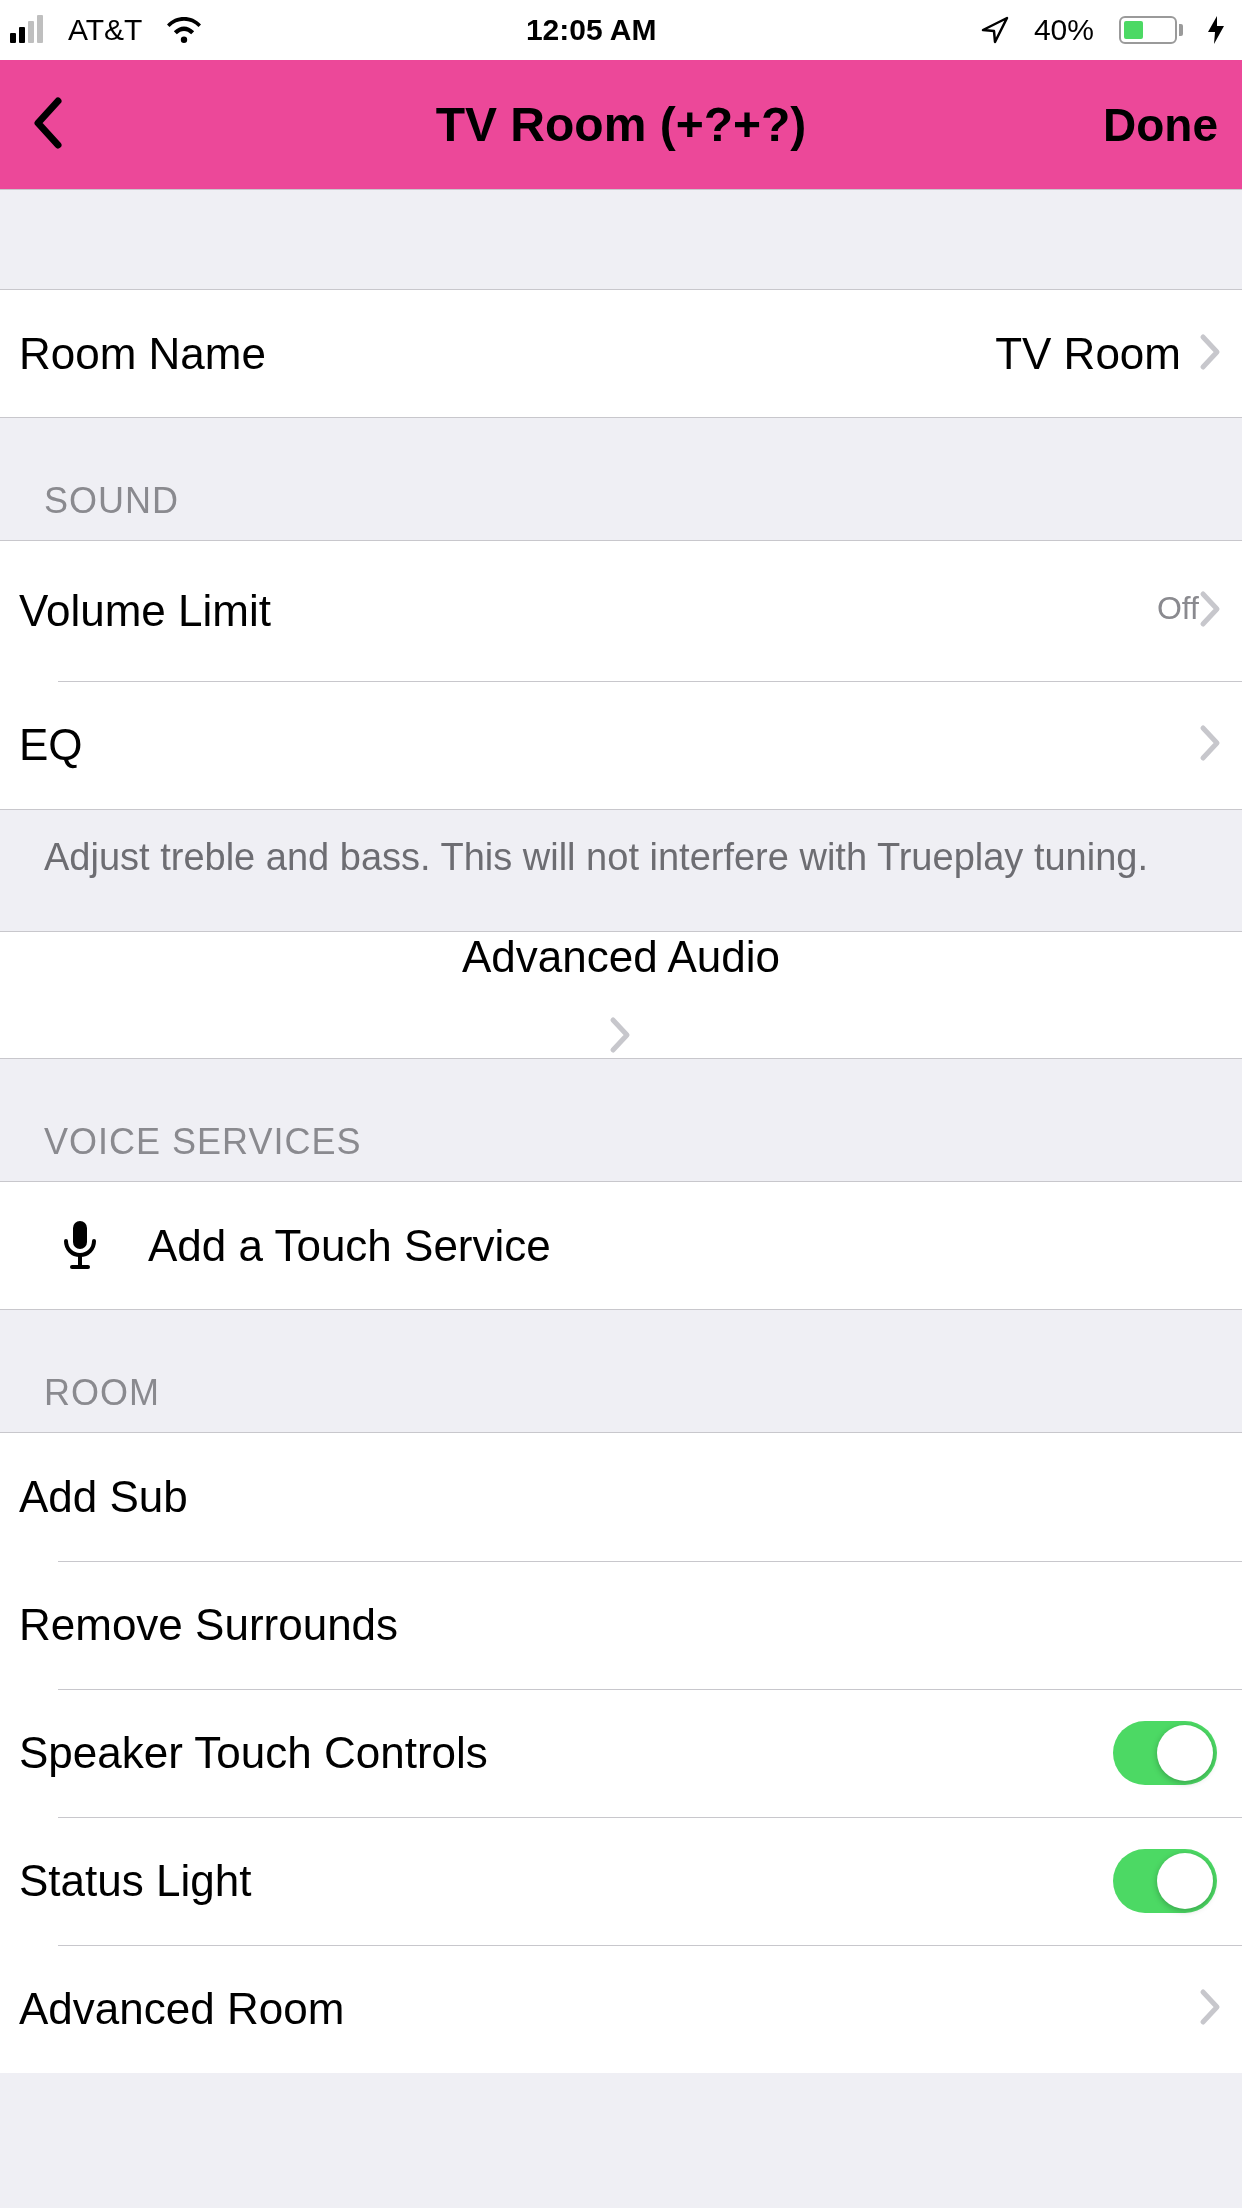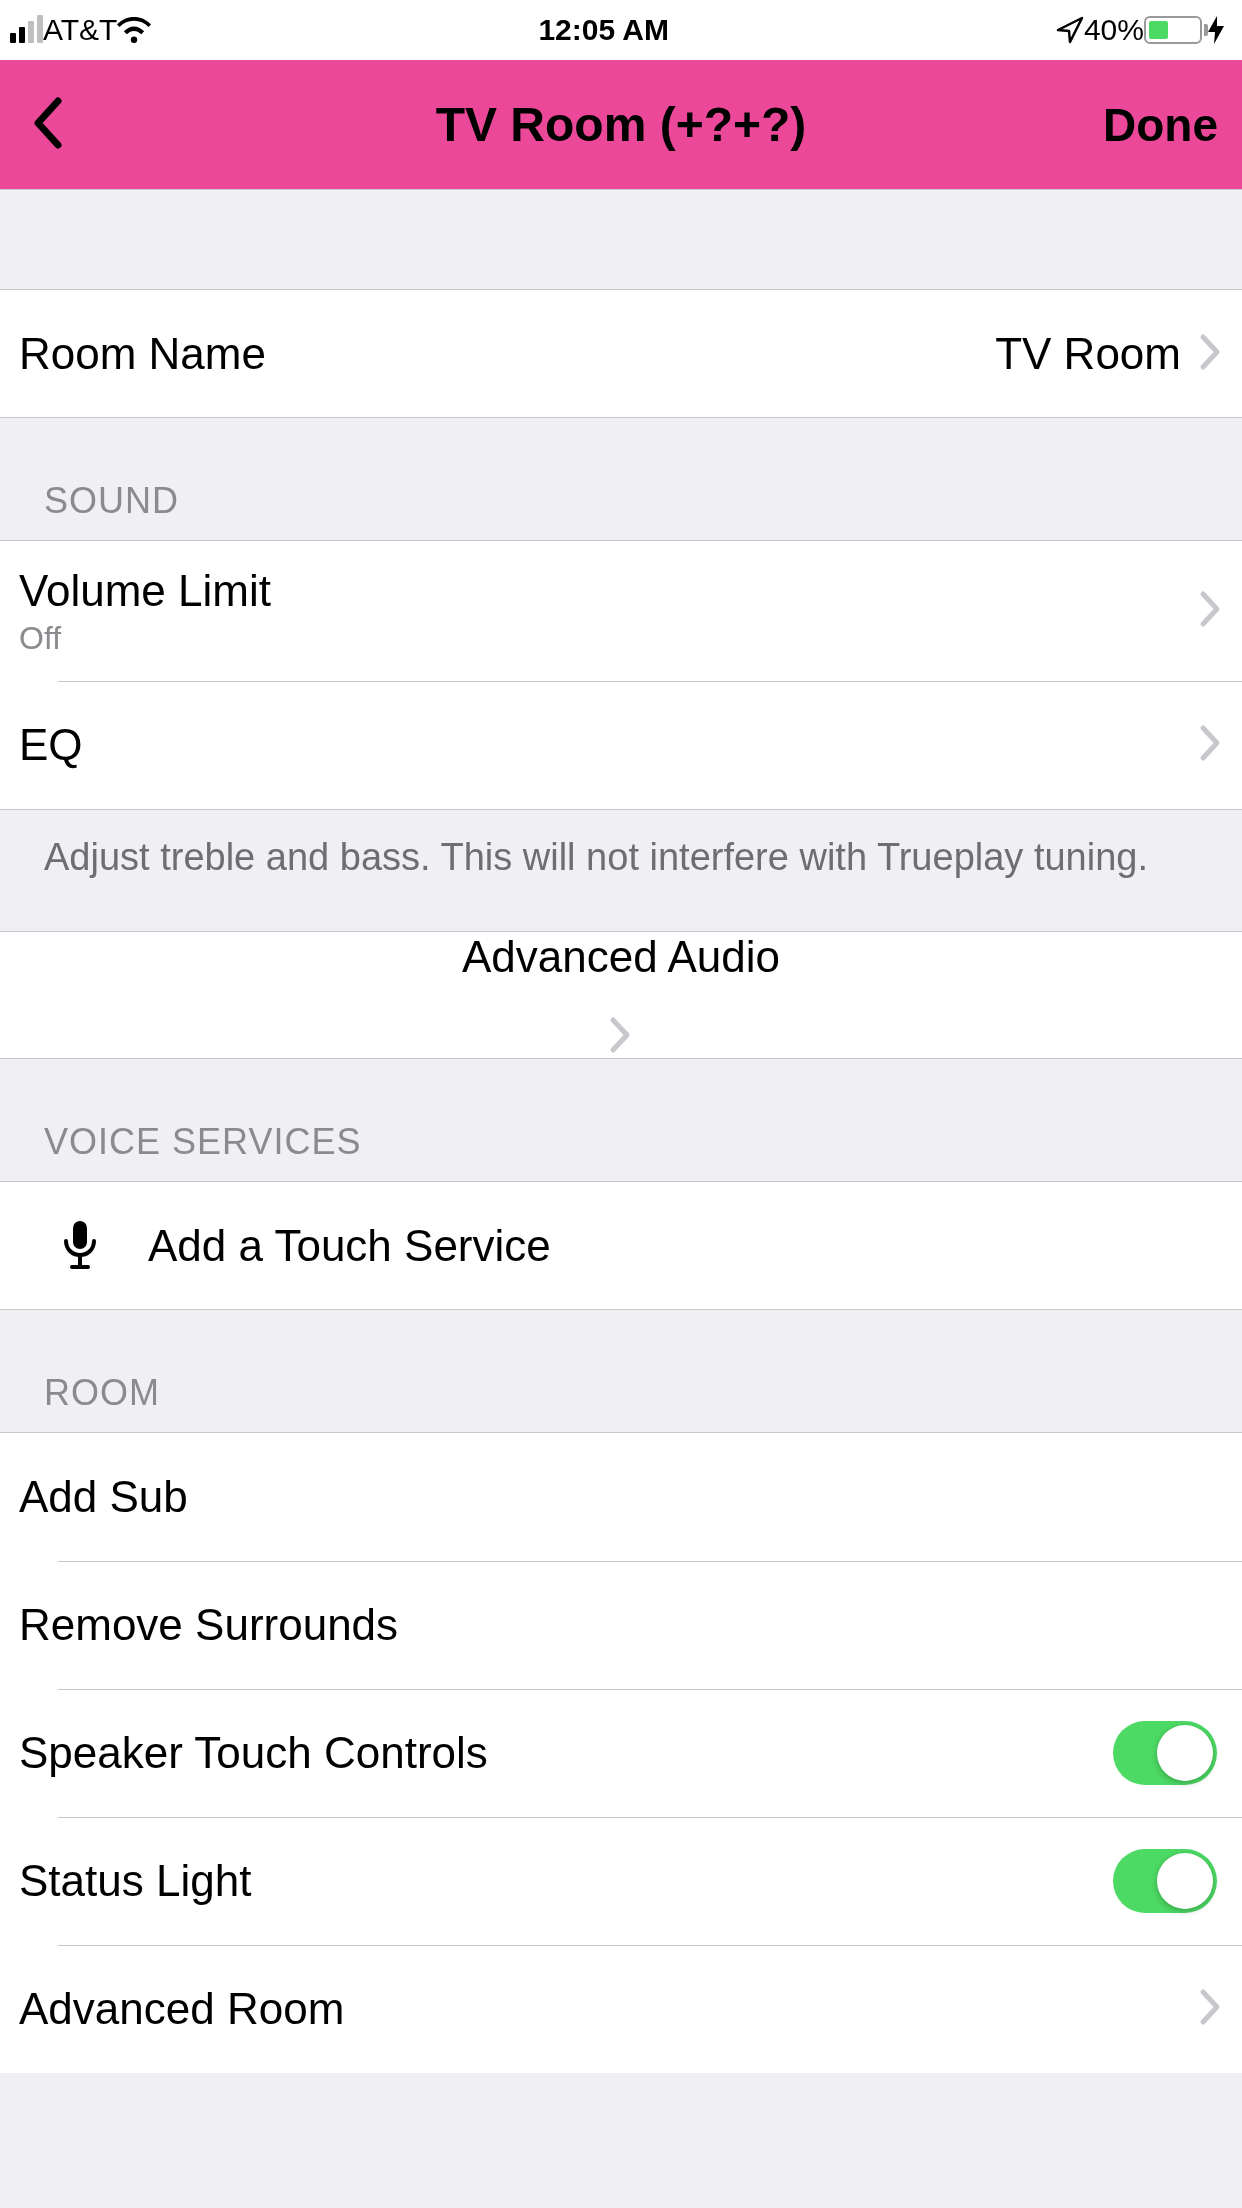--- a/index.html
+++ b/index.html
@@ -21,21 +21,21 @@
       display: flex;
       align-items: center;
       justify-content: space-between;
       padding: 0 18px 0 10px;
       font-size: 30px;
       font-weight: 600;
     }
     .status-left, .status-right {
       display: flex;
       align-items: center;
-      gap: 0;
+      gap: 25px;
     }
     .signal-bars {
       display: flex;
       align-items: flex-end;
       gap: 3px;
       height: 26px;
     }
     .signal-bars .bar {
       width: 6px;
       background: #bfbfbf;
@@ -141,21 +141,21 @@
       color: #8a8a8f;
       margin-top: 4px;
     }
     .row-value {
       font-size: 44px;
       color: #000000;
       margin-right: 18px;
     }
     .row-col {
       display: flex;
-      flex-direction: column;
+      flex-direction: row;
       flex: 1;
     }
     .chevron {
       color: #c7c7cc;
     }
     .row + .row::before {
       content: "";
       position: absolute;
       top: 0;
       left: 58px;

